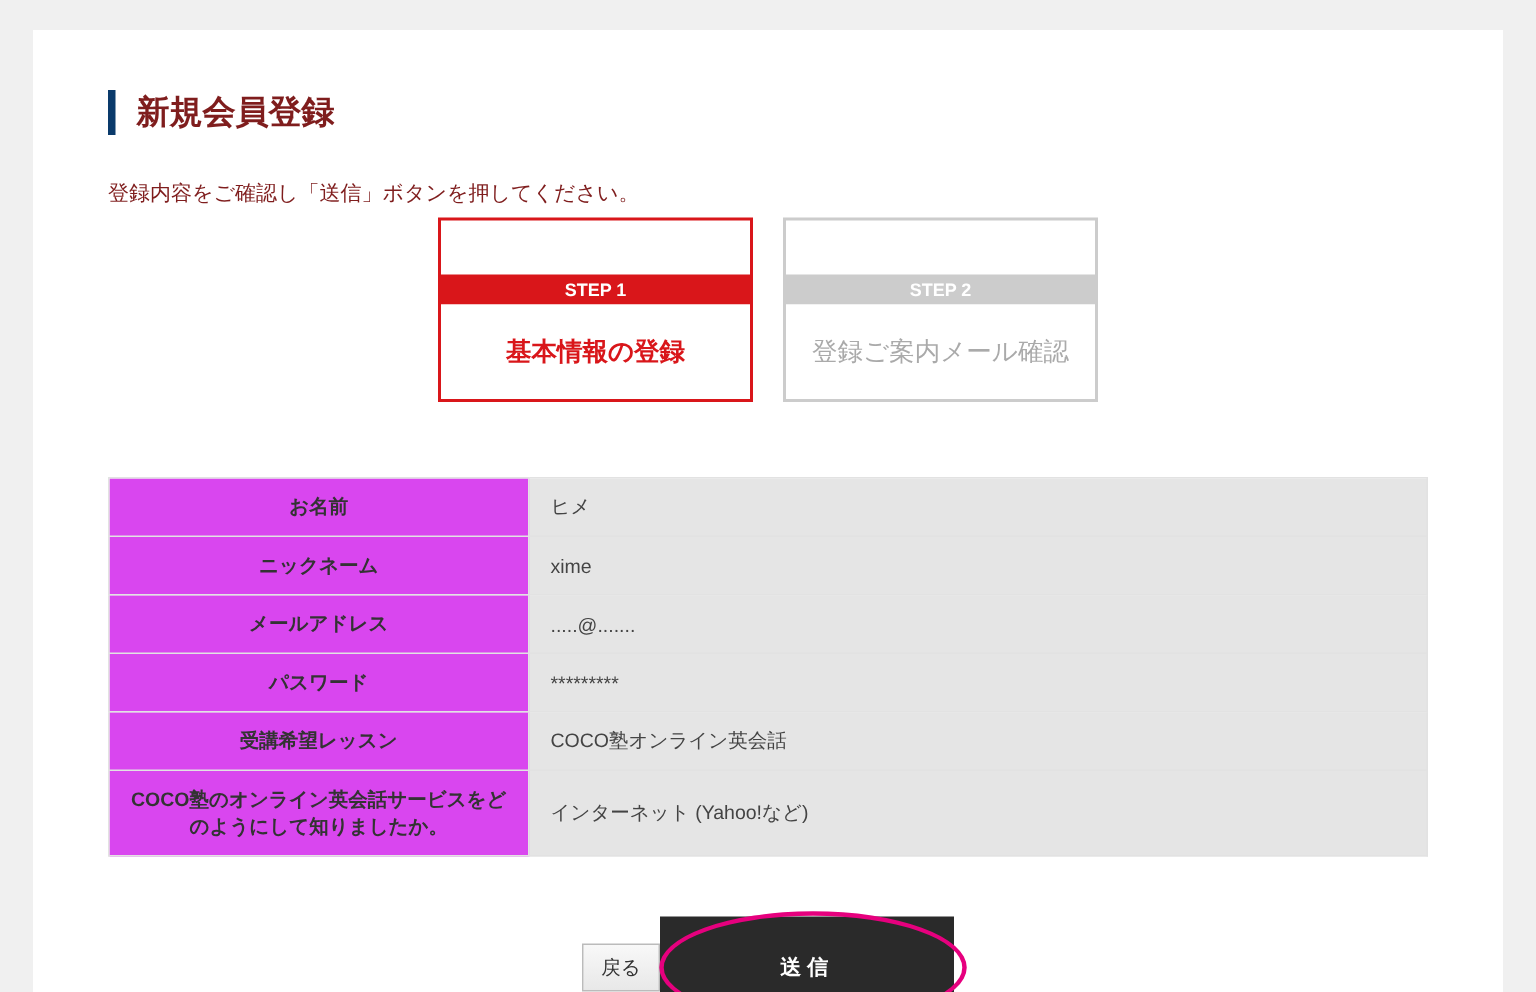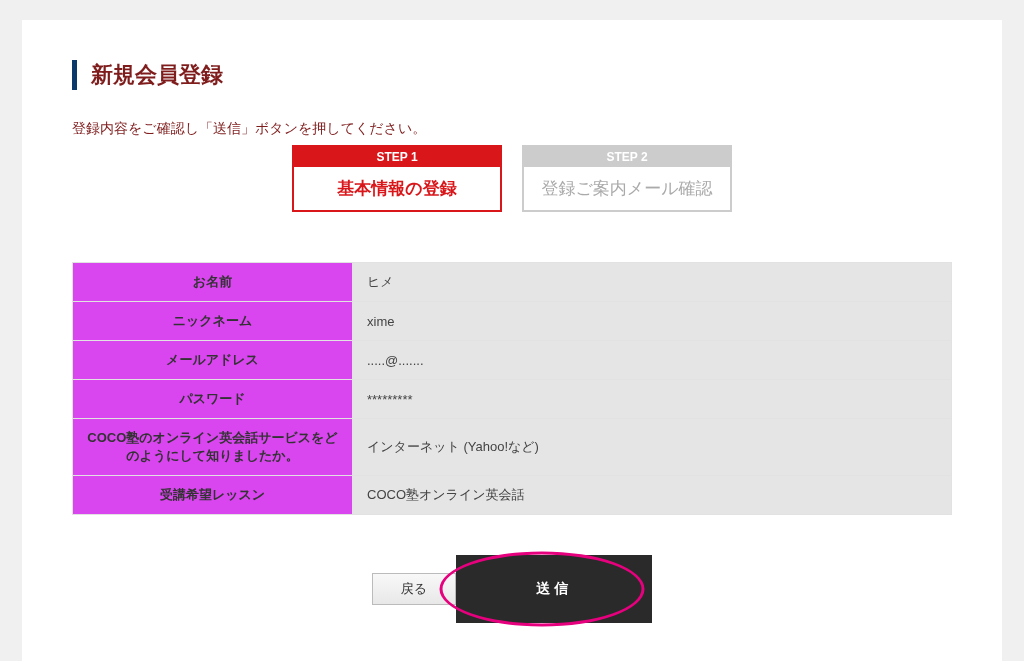--- a/index.html
+++ b/index.html
@@ -45,24 +45,25 @@
       display: flex;
       flex-direction: column;
     }
     .step-header {
       background: #ccc;
       color: #fff;
       text-align: center;
       padding: 3px 0;
       font-size: 12px;
       font-weight: bold;
+      margin-top: 36px;
     }
     .step-body {
       text-align: center;
-      padding: 10px 0;
+      padding: 20px 0;
       font-size: 17px;
       color: #aaa;
       background: #fff;
     }
     .step.active {
       border-color: #d9161a;
     }
     .step.active .step-header {
       background: #d9161a;
     }
@@ -97,21 +98,21 @@
       display: flex;
       justify-content: center;
       align-items: center;
       gap: 0;
       position: relative;
     }
     .btn-back {
       background: linear-gradient(#f8f8f8, #e8e8e8);
       border: 1px solid #bbb;
       color: #333;
-      padding: 6px 28px;
+      padding: 6px 12px;
       font-size: 13px;
       cursor: pointer;
     }
     .btn-submit {
       background: #2a2a2a;
       color: #fff;
       border: none;
       padding: 25px 80px;
       font-size: 14px;
       font-weight: bold;
@@ -161,26 +162,26 @@
     </tr>
     <tr>
       <th>メールアドレス</th>
       <td>.....@.......</td>
     </tr>
     <tr>
       <th>パスワード</th>
       <td>*********</td>
     </tr>
     <tr>
+      <th>受講希望レッスン</th>
+      <td>COCO塾オンライン英会話</td>
+    </tr>
+    <tr>
       <th>COCO塾のオンライン英会話サービスをどのようにして知りましたか。</th>
       <td>インターネット (Yahoo!など)</td>
-    </tr>
-    <tr>
-      <th>受講希望レッスン</th>
-      <td>COCO塾オンライン英会話</td>
     </tr>
   </tbody>
     </table>
 
   <div class="button-area">
     <button class="btn-back">戻る</button>
     <button class="btn-submit">送信</button>
     <div class="highlight-oval"></div>
   </div>
 </div>

